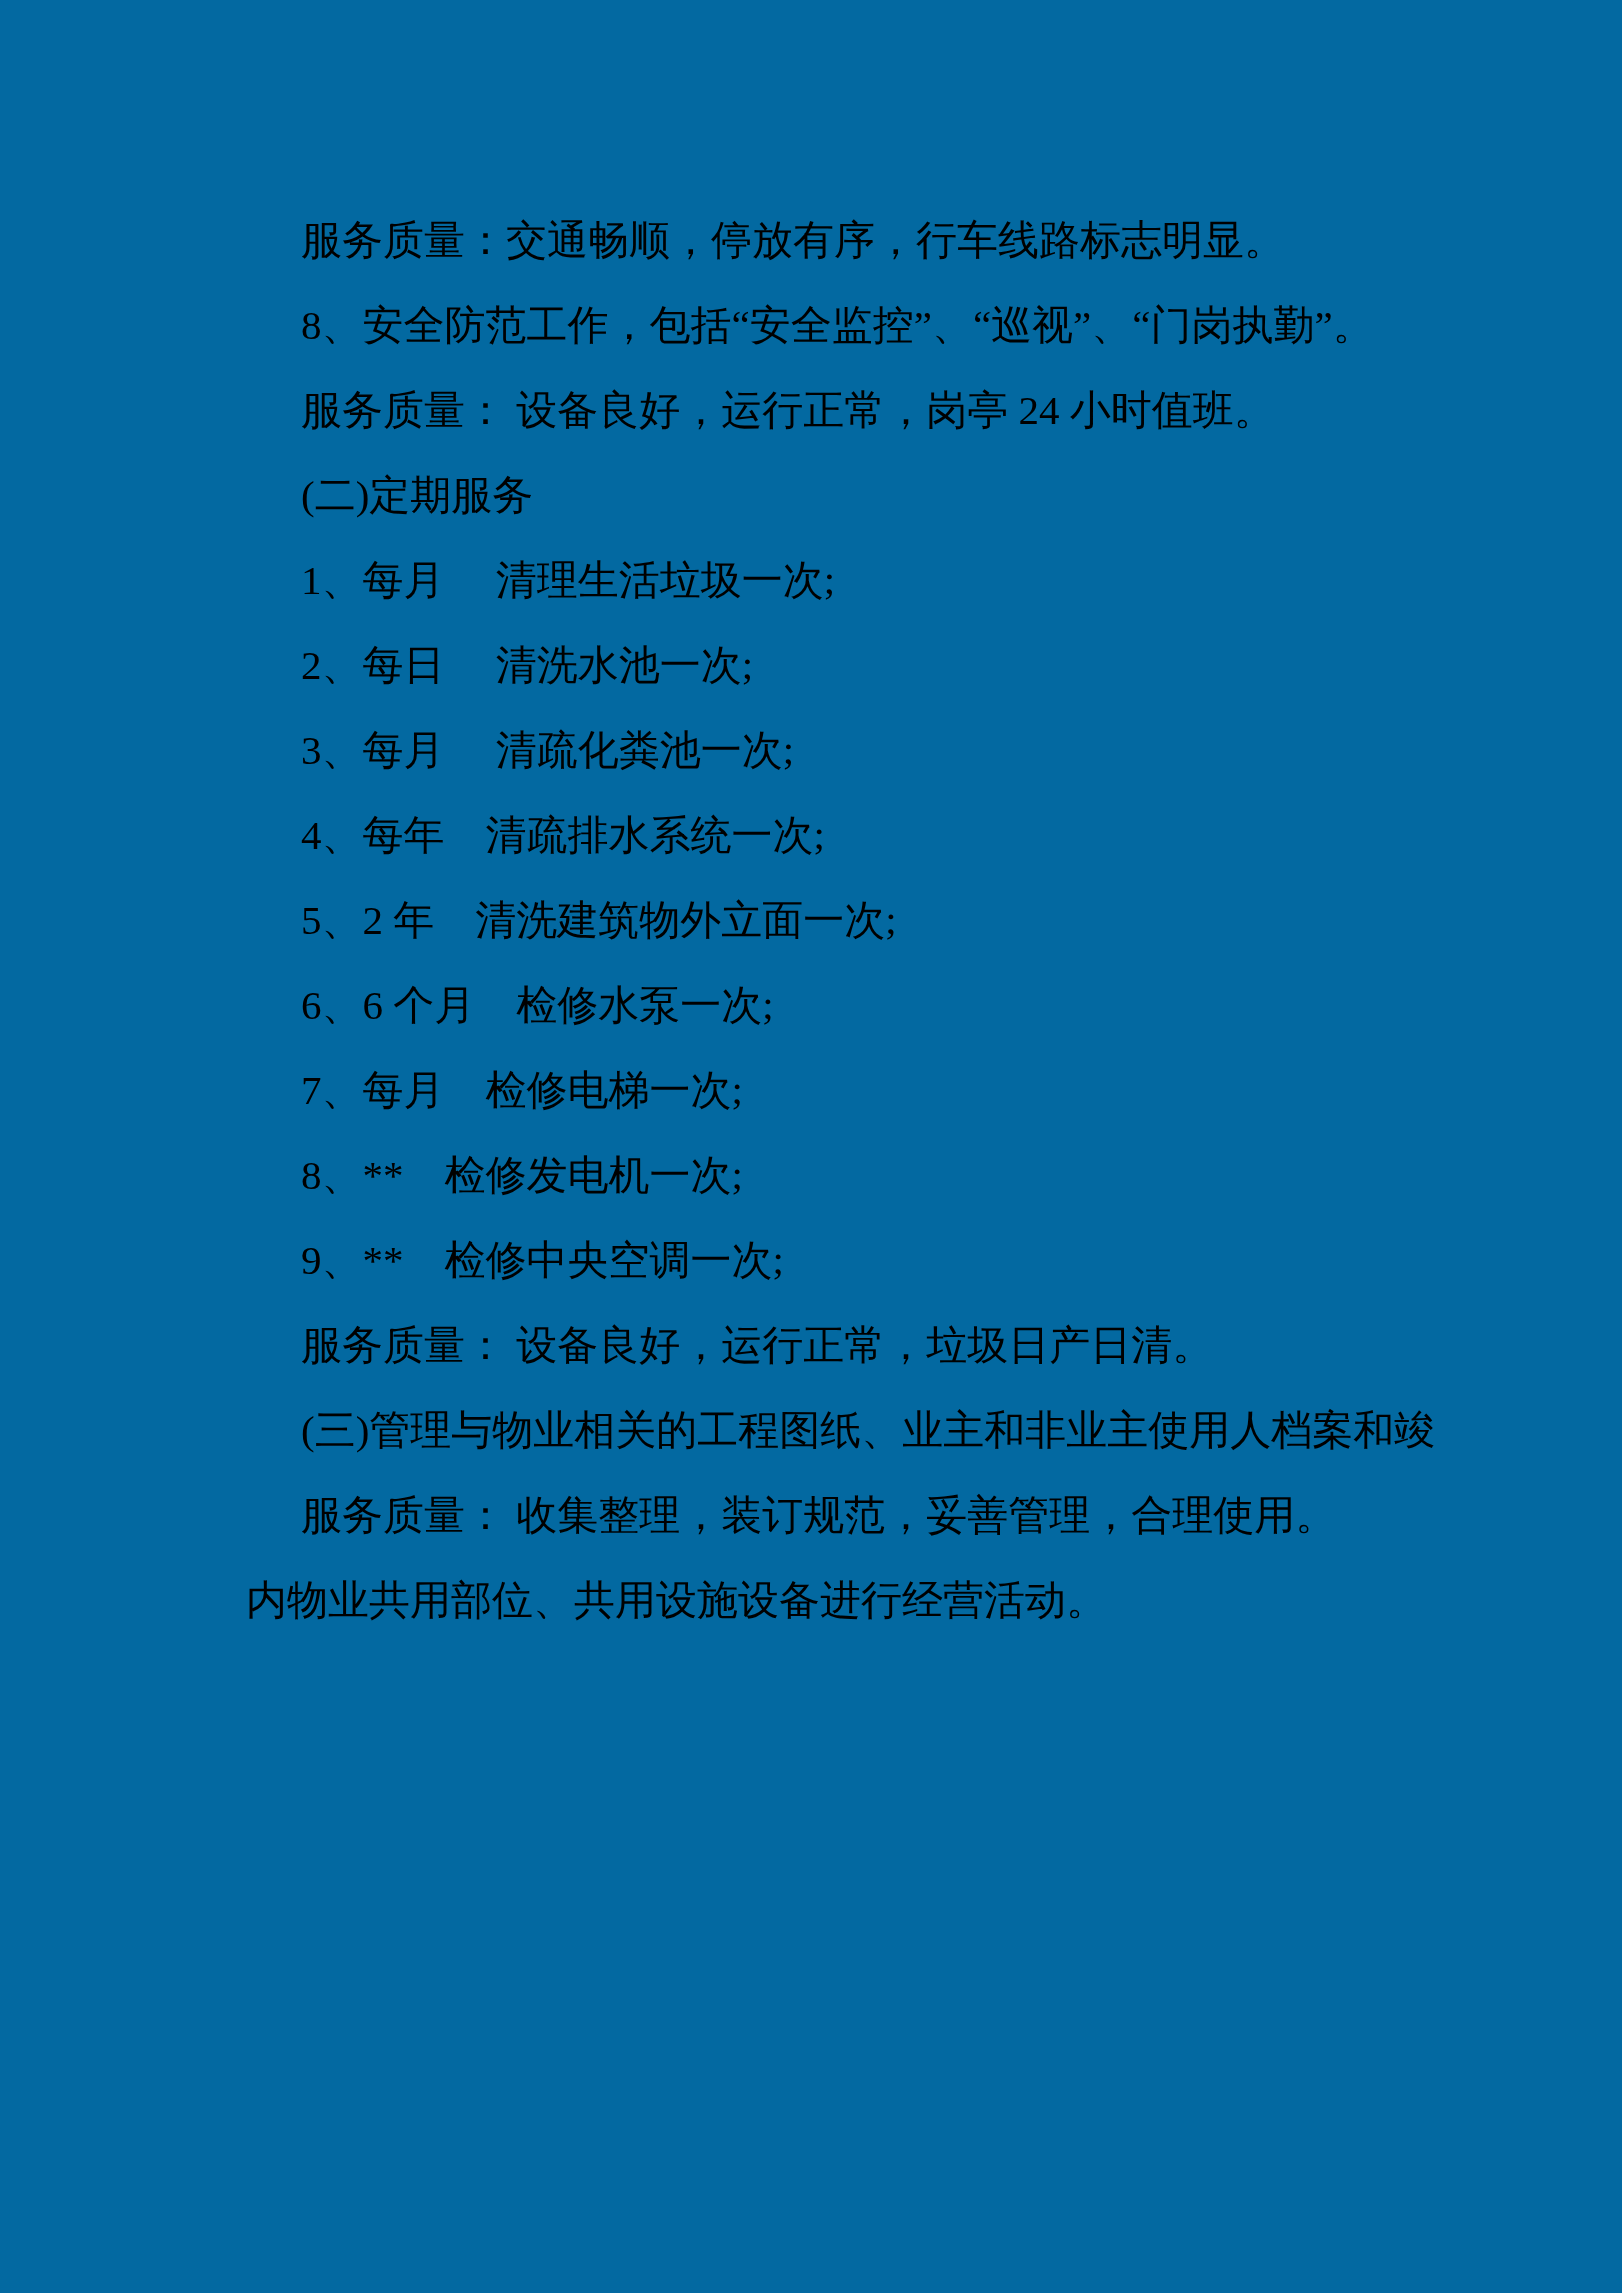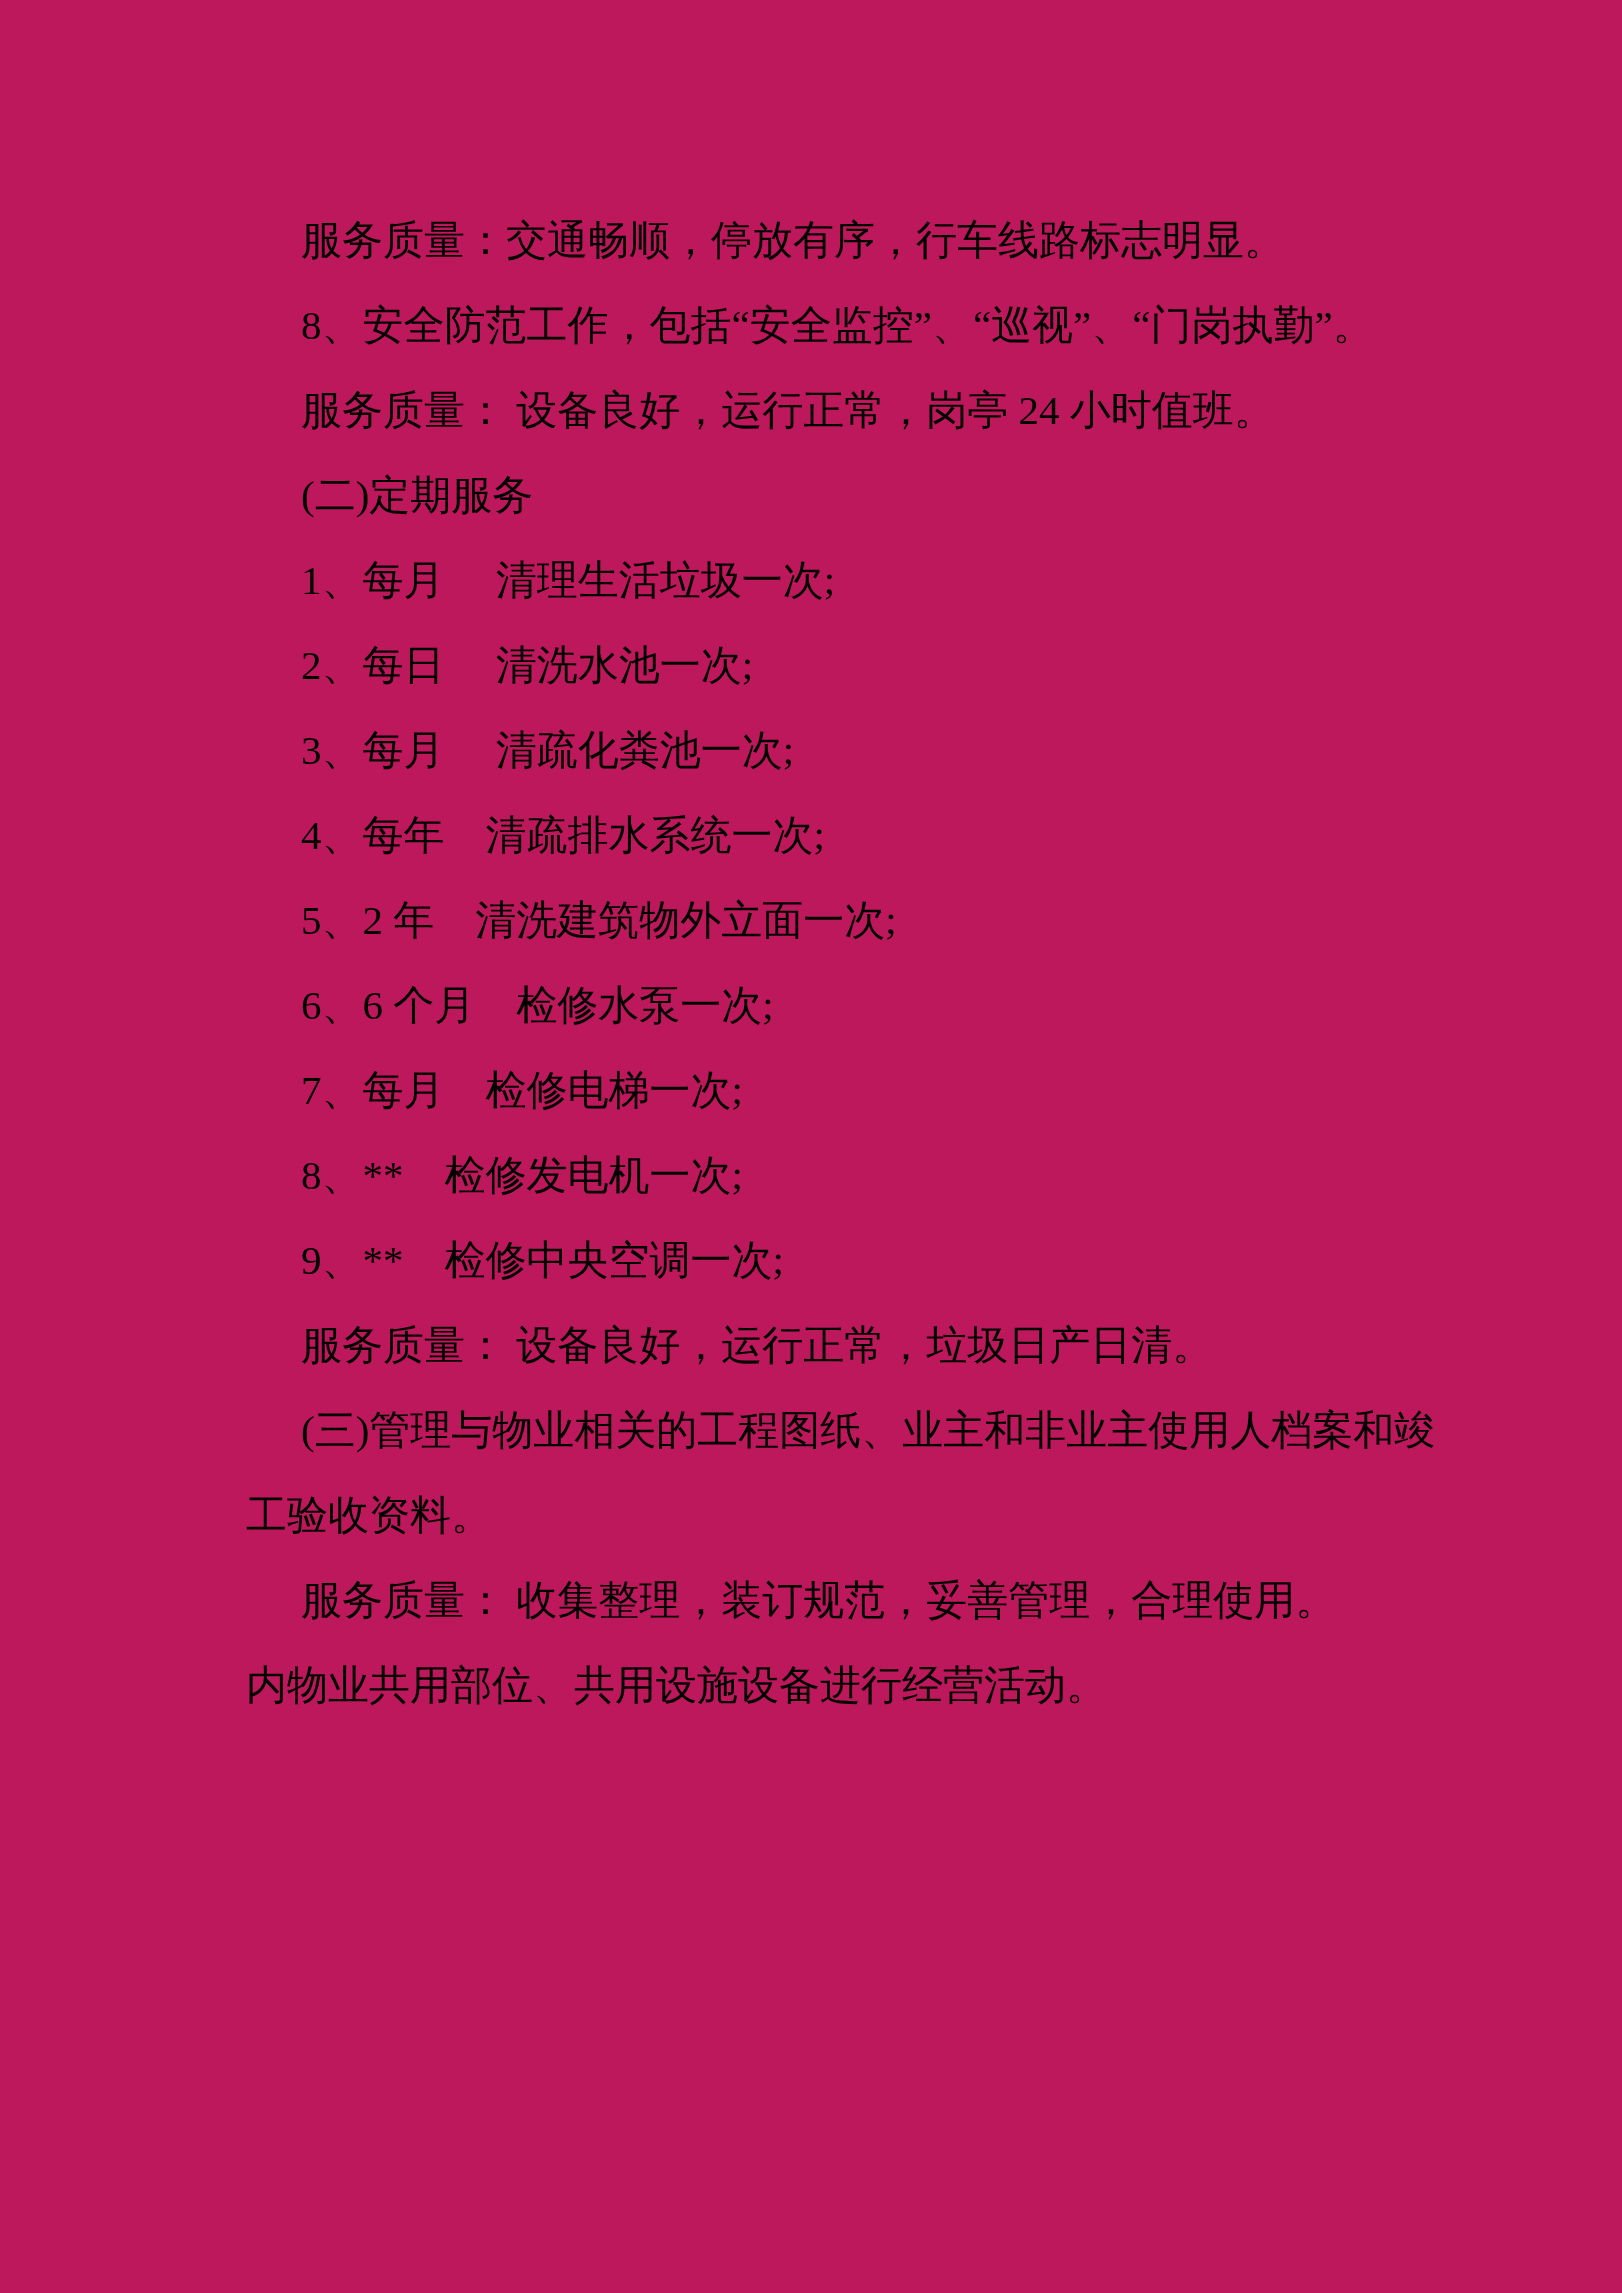--- a/index.html
+++ b/index.html
@@ -13,21 +13,21 @@
     background: #ffffff;
     position: relative;
     font-family: "Liberation Serif", "DejaVu Serif", serif;
   }
   .page {
     position: absolute;
     left: 0;
     top: 0;
     width: 1623px;
     height: 2294px;
-    background: #be185d;
+    background: #0369a1;
     overflow: hidden;
   }
   .content {
     position: absolute;
     left: 246px;
     top: 198px;
     width: 1209px;
   }
   .line {
     font-size: 41px;
@@ -54,18 +54,17 @@
     <div class="line">2、每日　 清洗水池一次;</div>
     <div class="line">3、每月　 清疏化粪池一次;</div>
     <div class="line">4、每年　清疏排水系统一次;</div>
     <div class="line">5、2 年　清洗建筑物外立面一次;</div>
     <div class="line">6、6 个月　检修水泵一次;</div>
     <div class="line">7、每月　检修电梯一次;</div>
     <div class="line">8、**　检修发电机一次;</div>
     <div class="line">9、**　检修中央空调一次;</div>
     <div class="line">服务质量： 设备良好，运行正常，垃圾日产日清。</div>
     <div class="line">(三)管理与物业相关的工程图纸、业主和非业主使用人档案和竣</div>
-    <div class="line flush">工验收资料。</div>
     <div class="line">服务质量： 收集整理，装订规范，妥善管理，合理使用。</div>
     <div class="line flush">内物业共用部位、共用设施设备进行经营活动。</div>
   </div>
 </div>
 
 
 </body></html>

